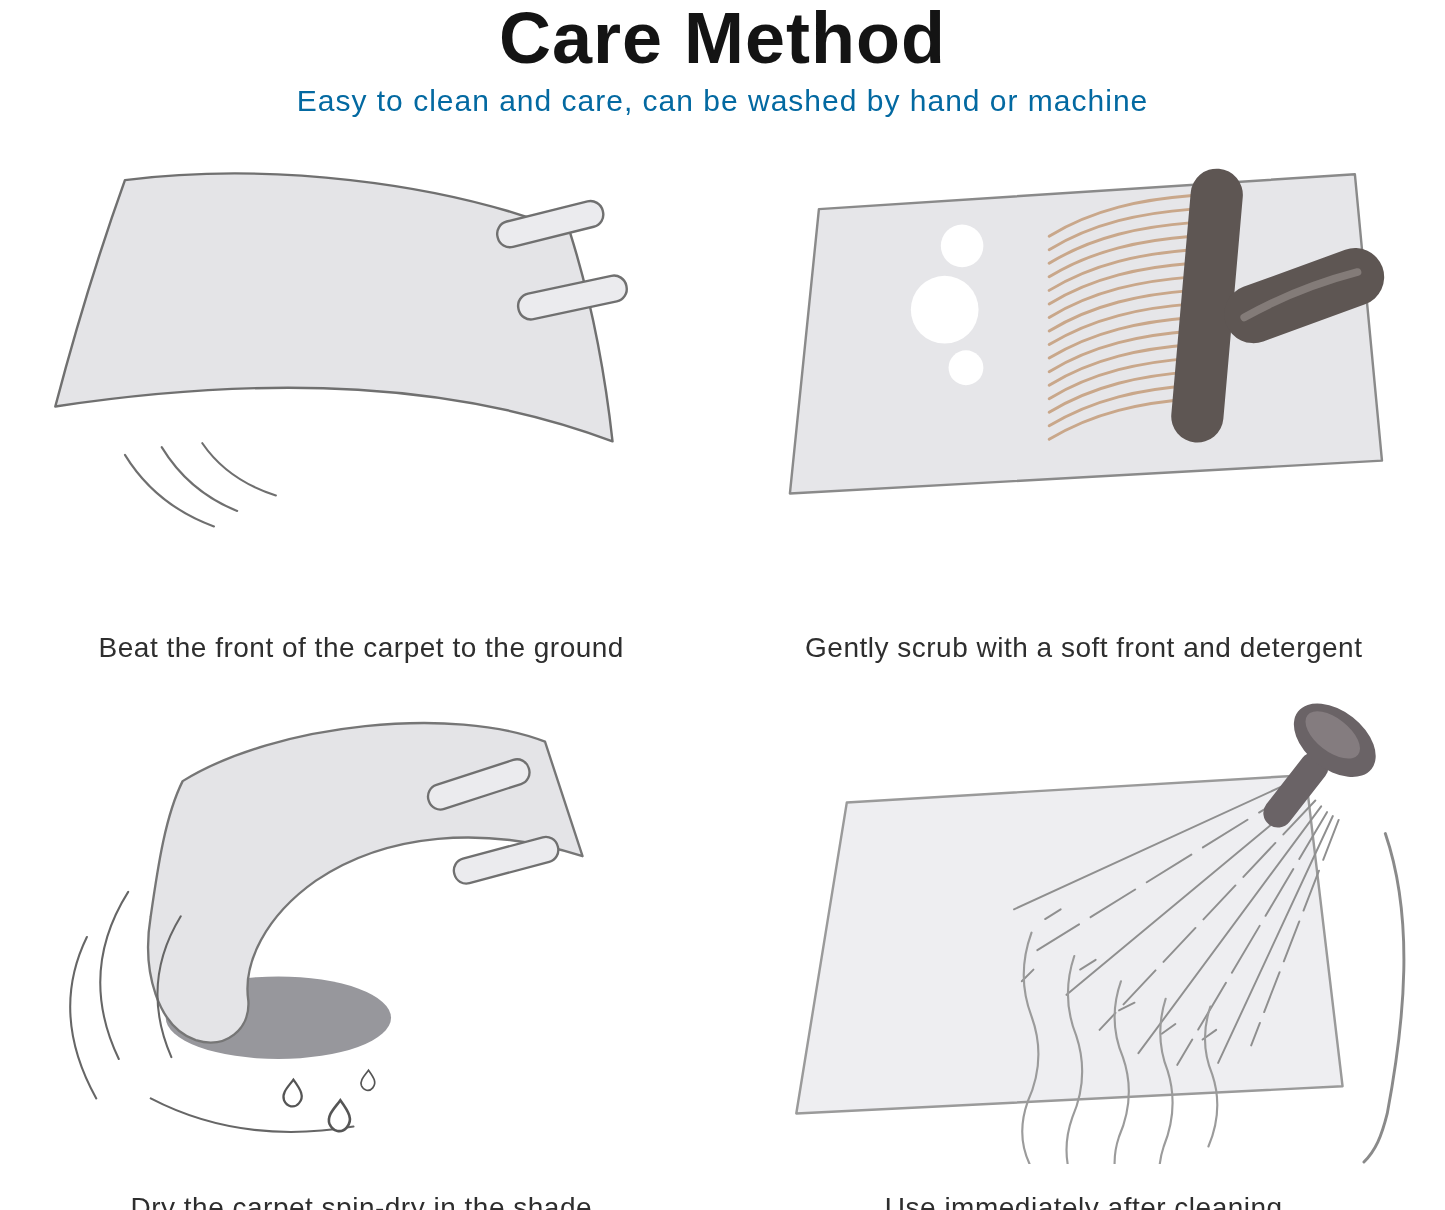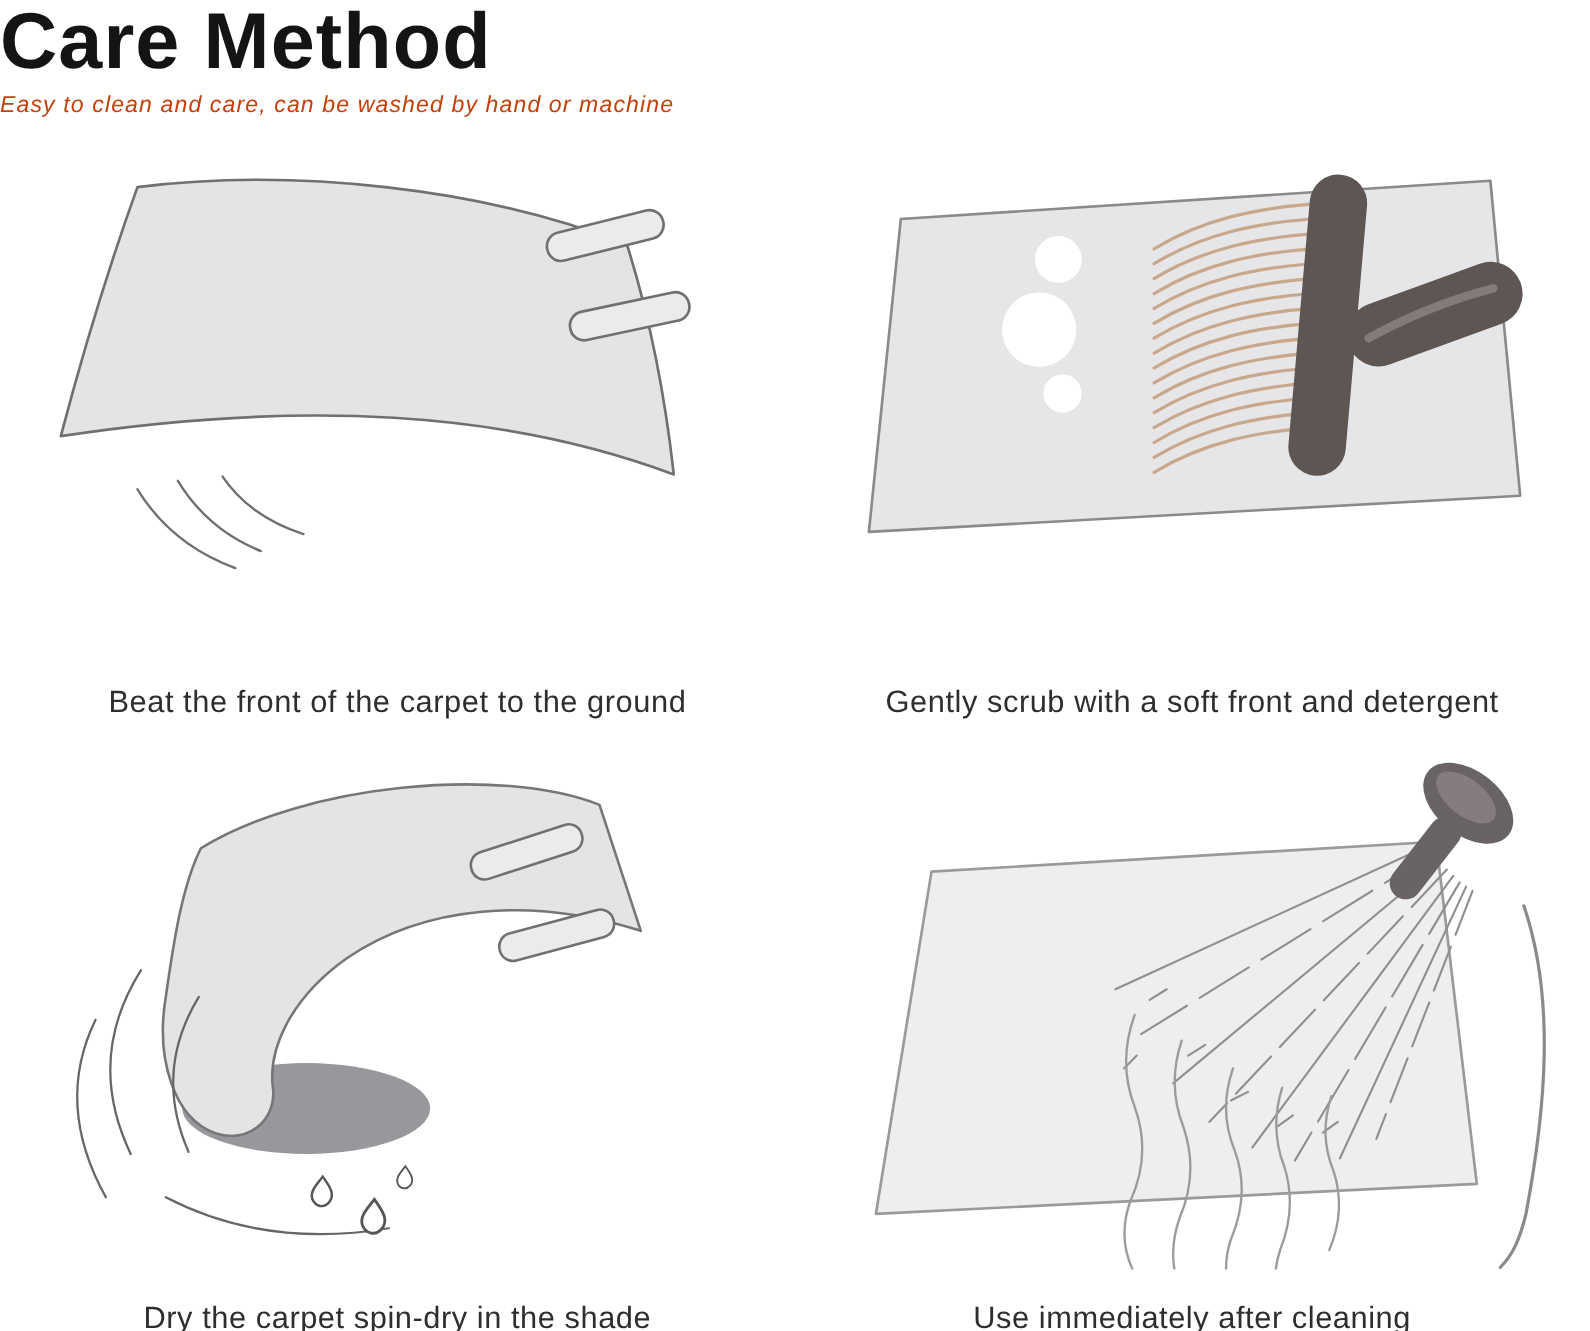--- a/index.html
+++ b/index.html
@@ -2,27 +2,27 @@
 <html><head>
 <meta charset="utf-8">
 <style>
   html,body{margin:0;padding:0;background:#ffffff;}
   body{
     width:1445px;height:1210px;
     font-family:"Liberation Sans",sans-serif;
     overflow:hidden;
   }
   .page{width:1445px;height:1210px;display:flex;flex-direction:column;}
-  .header{padding-top:2px;flex:0 0 auto;}
+  .header{text-align:center;padding-top:2px;flex:0 0 auto;}
   .title{
     margin:0;font-size:72px;font-weight:700;color:#141414;
     letter-spacing:1px;line-height:1.0;
   }
   .subtitle{
-    margin:10px 0 0;font-size:21px;color:#c2410c;letter-spacing:1px;font-style:italic;
+    margin:10px 0 0;font-size:30px;color:#0369a1;letter-spacing:1px;
   }
   .grid{
     flex:1 1 auto;
     display:grid;
     grid-template-columns:1fr 1fr;
     grid-template-rows:1fr 1fr;
   }
   figure{
     margin:0;display:flex;flex-direction:column;
     align-items:center;justify-content:flex-end;

